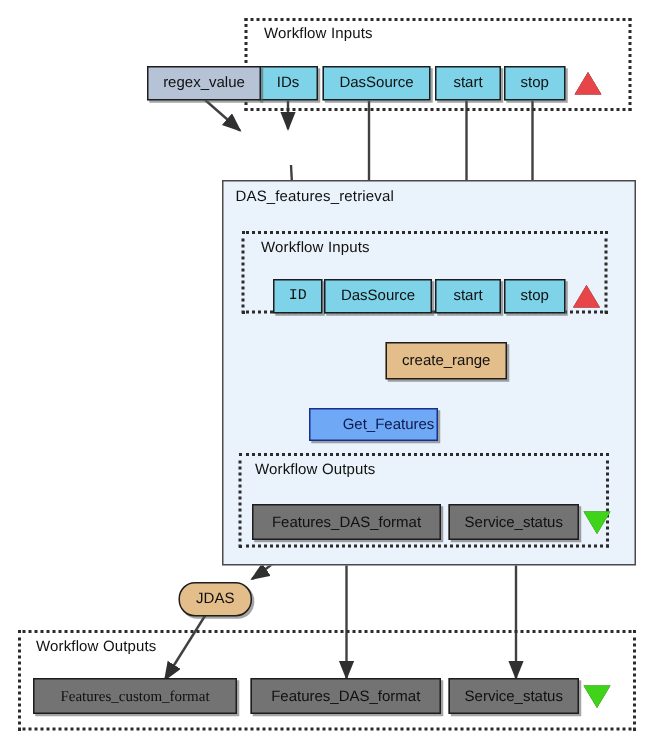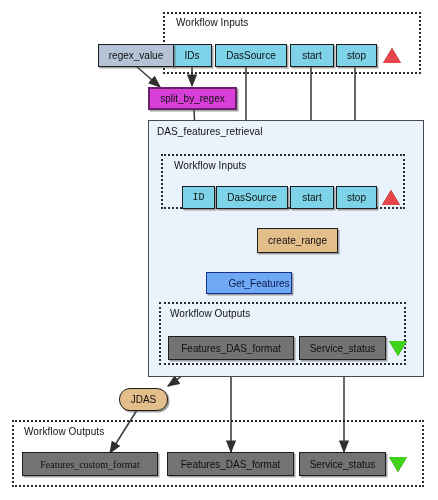--- a/index.html
+++ b/index.html
@@ -162,23 +162,20 @@
   </div>
   <div class="node node-input" style="left:336px; top:44px; width:41px; height:23px;">
     <span>stop</span>
   </div>
   <div class="tri tri-up" style="left:383px; top:48px;"></div>
 
   <div class="node node-source" style="left:78px; top:44px; width:76px; height:23px;margin-left:20px;">
     <span>regex_value</span>
   </div>
 
-  <div class="node node-proc-magenta" style="left:148px; top:87px; width:89px; height:23px;">
-    <span>split_by_regex</span>
-  </div>
 
   <div class="node node-proc-tan" style="left:119px; top:388px; width:49px; height:23px;border-radius:11px;">
     <span>JDAS</span>
   </div>
 
   <div class="group-box group-solid" style="left:148px; top:120px; width:276px; height:257px;"></div>
   <div class="group-label" style="left:157px; top:126px;">DAS_features_retrieval</div>
 
   <div class="group-box group-dotted" style="left:161px; top:154px; width:244px; height:55px;"></div>
   <div class="group-label" style="left:174px; top:160px;">Workflow Inputs</div>

